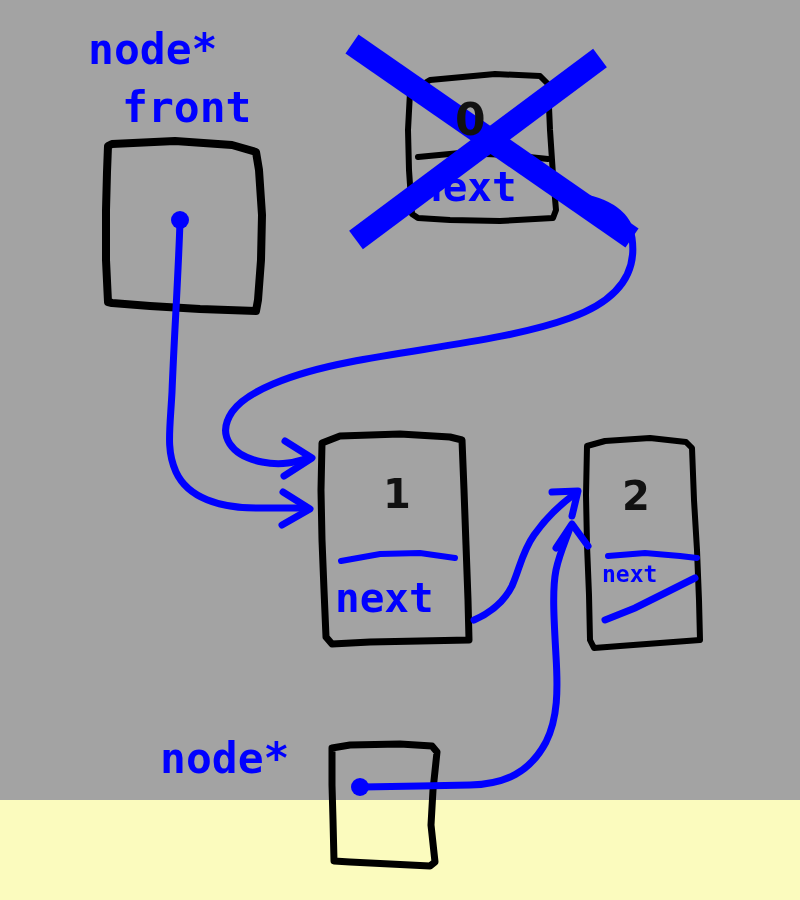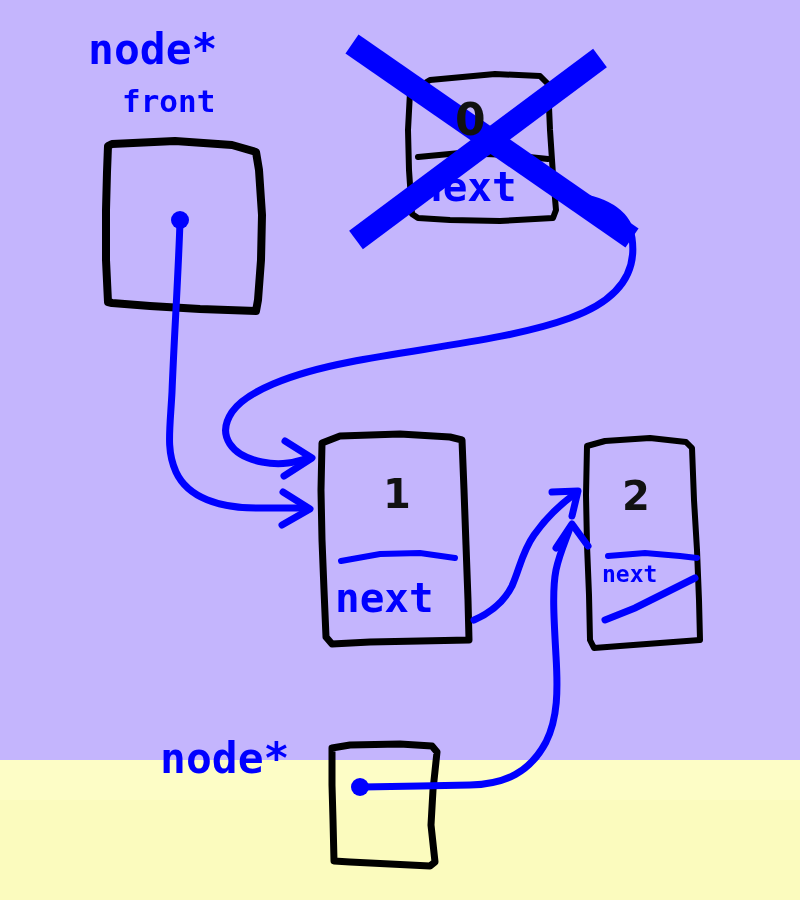--- a/index.html
+++ b/index.html
@@ -10,22 +10,22 @@
   body {
     width: 800px;
     height: 900px;
     background: #fdfdc6;
     font-family: "DejaVu Sans Mono", monospace;
     overflow: hidden;
   }
   #canvas-root {
     position: relative;
     width: 800px;
-    height: 760px;
-    background: #c4b5fd;
+    height: 900px;
+    background: #a3a3a3;
   }
   #band-lower {
     position: absolute;
     left: 0;
     top: 800px;
     width: 800px;
     height: 100px;
     background: #fbfbbe;
   }
   svg.sketch {
@@ -46,21 +46,21 @@
   }
   .txt-black {
     position: absolute;
     color: #111111;
     font-family: "DejaVu Sans", sans-serif;
     font-weight: bold;
     white-space: pre;
     line-height: 1;
   }
   #label-front-type  { left: 88px;  top: 28px;  font-size: 43px; }
-  #label-front-name  { left: 122px; top: 86px;  font-size: 31px; }
+  #label-front-name  { left: 122px; top: 86px;  font-size: 43px; }
   #label-back-type   { left: 160px; top: 737px; font-size: 43px; }
   #label-back-name   { left: 194px; top: 795px; font-size: 43px; }
   #label-node0-next  { left: 418px; top: 167px; font-size: 41px; }
   #label-node1-next  { left: 335px; top: 578px; font-size: 41px; }
   #label-node2-next  { left: 602px; top: 563px; font-size: 23px; }
   #value-node0       { left: 455px; top: 98px;  font-size: 44px; }
   #value-node1       { left: 383px; top: 474px; font-size: 40px; }
   #value-node2       { left: 622px; top: 476px; font-size: 40px; }
 </style>
 </head>

